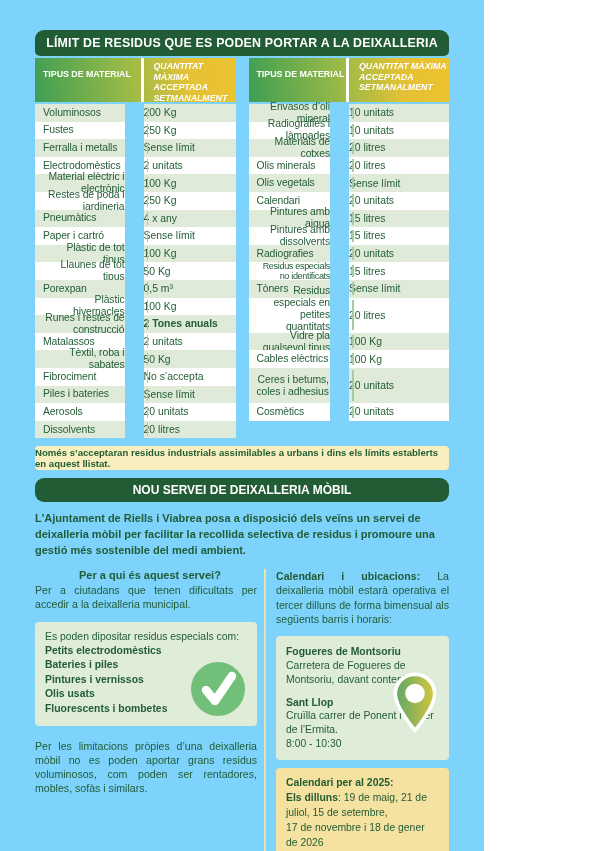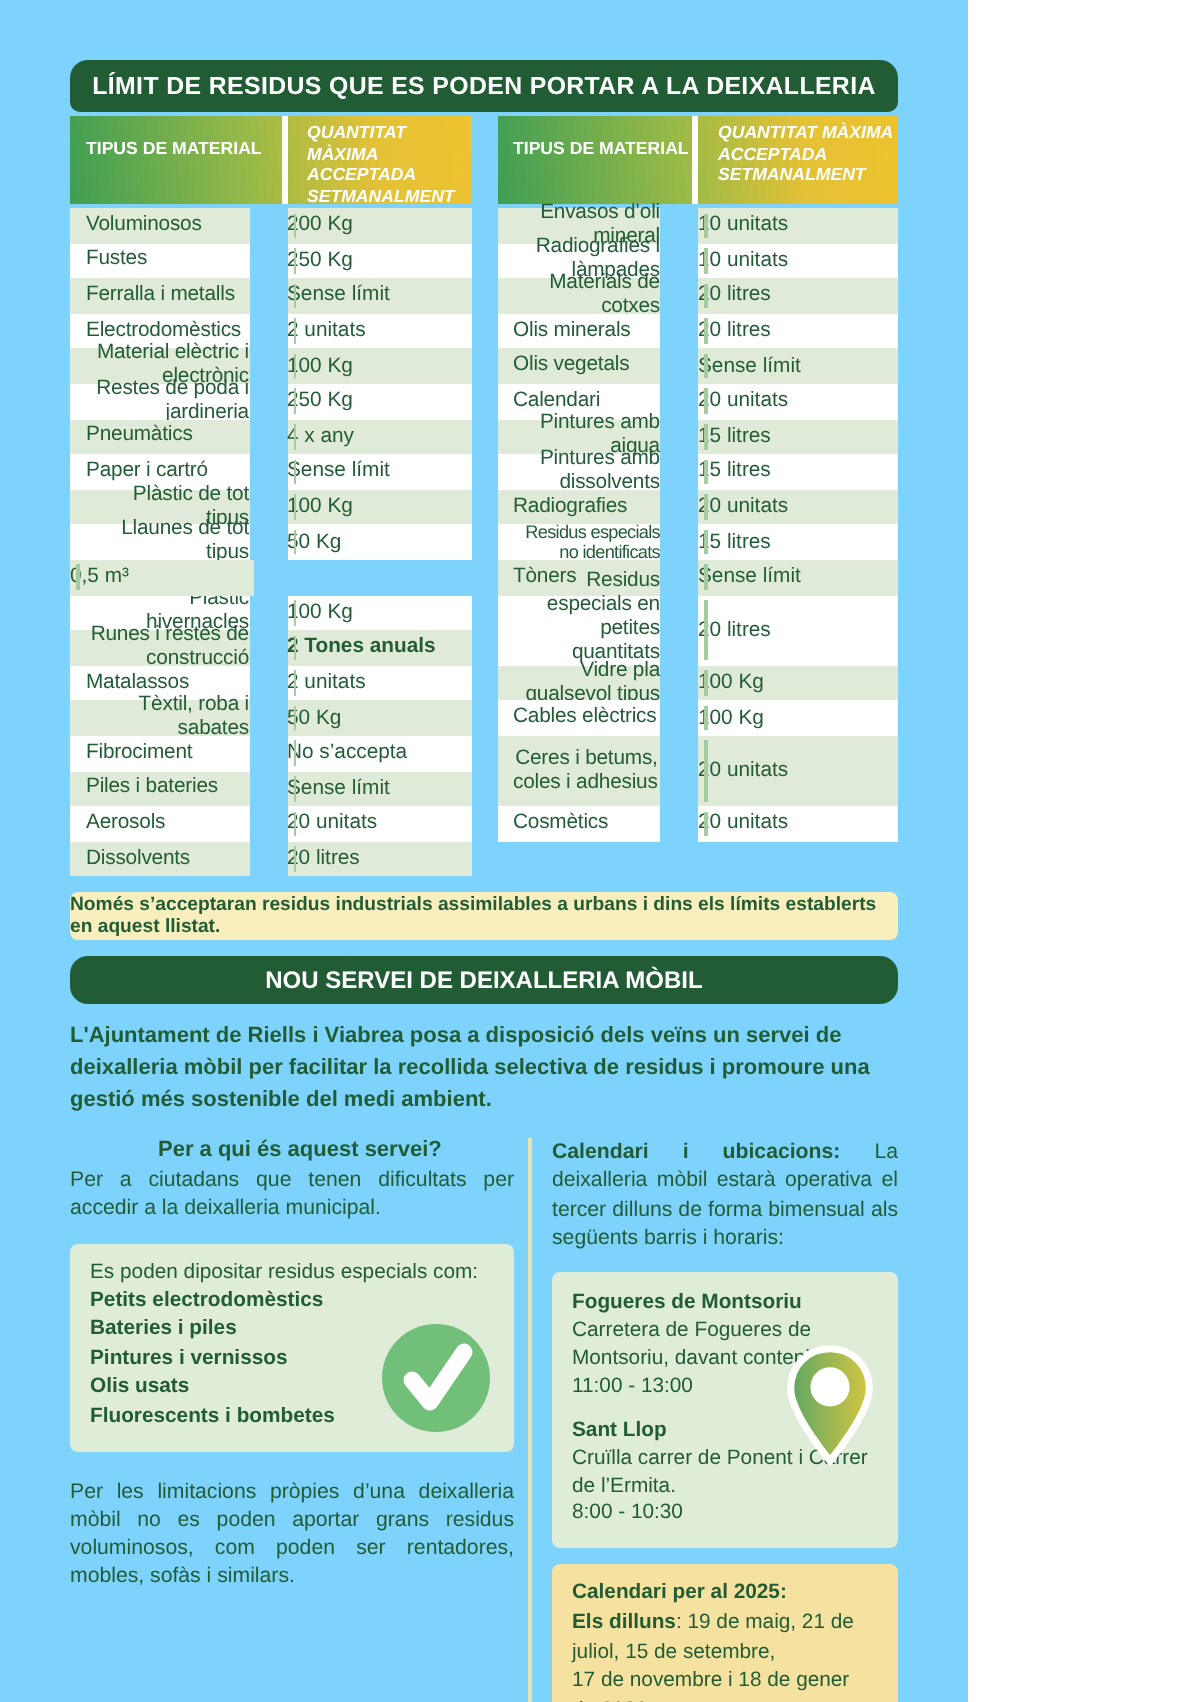--- a/index.html
+++ b/index.html
@@ -109,20 +109,21 @@
         </div>
           <div class="t-row">
           <div class="cell mat">Plàstic de tot tipus</div>
           <div class="cell qty">100 Kg</div>
         </div>
           <div class="t-row">
           <div class="cell mat">Llaunes de tot tipus</div>
           <div class="cell qty">50 Kg</div>
         </div>
           <div class="t-row">
+          <div class="cell mat">Porexpan</div>
           <div class="cell qty">0,5 m³</div>
         </div>
           <div class="t-row">
           <div class="cell mat">Plàstic hivernacles</div>
           <div class="cell qty">100 Kg</div>
         </div>
           <div class="t-row boldq">
           <div class="cell mat">Runes i restes de construcció</div>
           <div class="cell qty">2 Tones anuals</div>
         </div>
@@ -264,21 +265,20 @@
     <div class="vdiv"></div>
 
     <div class="col-right">
       <p class="body-p"><b>Calendari i ubicacions:</b><span> La deixalleria mòbil estarà operativa el tercer dilluns de forma bimensual als següents barris i horaris:</span></p>
 
       <div class="gbox locations">
         <div>
             <div class="loc">
             <div class="loc-name">Fogueres de Montsoriu</div>
             <div class="loc-addr">Carretera de Fogueres de Montsoriu, davant contenidors.</div>
-            <div class="loc-hours">11:00 - 13:00</div>
           </div>
             <div class="loc">
             <div class="loc-name">Sant Llop</div>
             <div class="loc-addr">Cruïlla carrer de Ponent i Carrer de l’Ermita.</div>
             <div class="loc-hours">8:00 - 10:30</div>
           </div>
           </div>
         <div class="pin-wrap">
           <svg viewBox="0 0 40 52" width="50" height="62">
             <defs>

